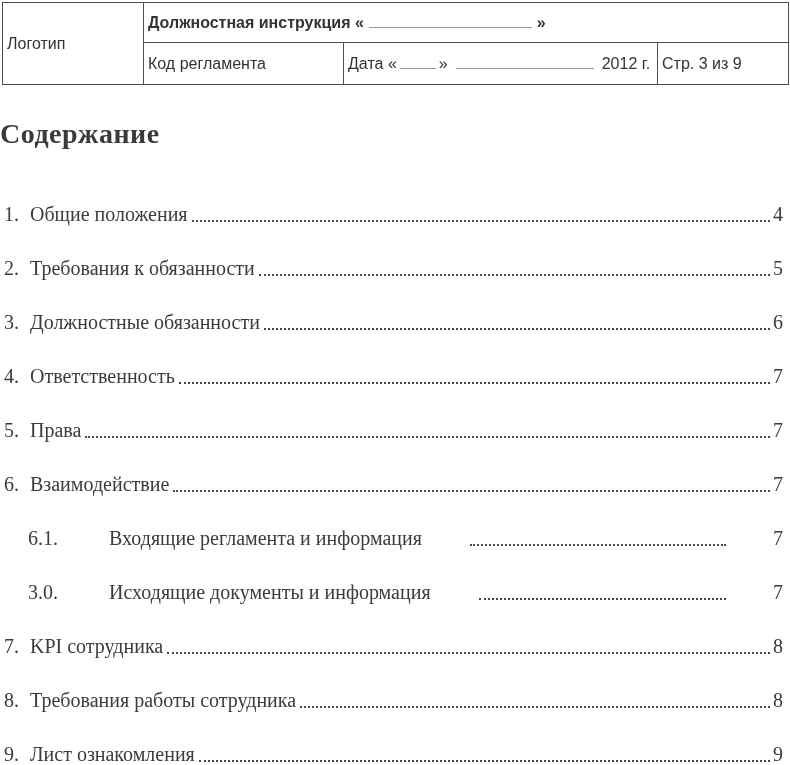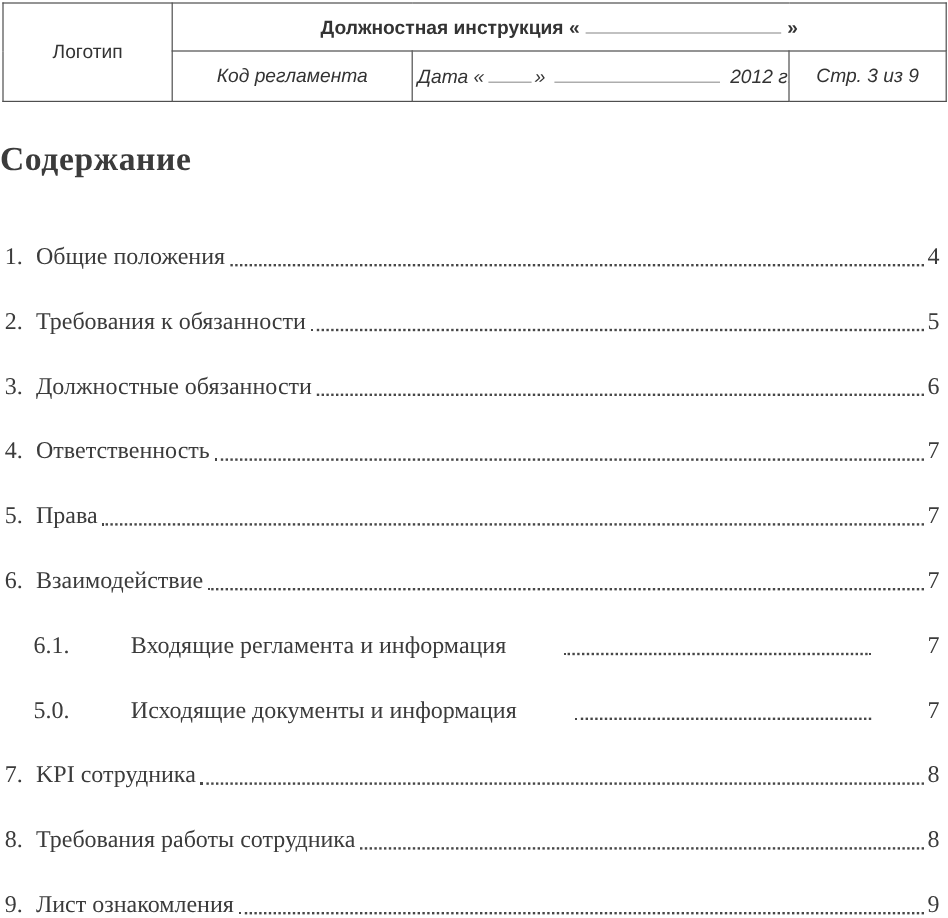--- a/index.html
+++ b/index.html
@@ -28,29 +28,29 @@
     top: 2px;
     left: 2px;
     border-collapse: collapse;
     table-layout: fixed;
     width: 786px;
     font-family: "Liberation Sans", sans-serif;
     color: #333333;
   }
   table.doc-header td {
     border: 1px solid var(--border-color);
-    text-align: center;
+    text-align: left;
     vertical-align: middle;
     padding: 0 4px;
     font-size: 16px;
     overflow: hidden;
     white-space: nowrap;
   }
   td.cell-title { height: 39px; font-weight: bold; font-size: 16px; }
-  td.cell-bottom { height: 41px; font-style: italic; }
+  td.cell-bottom { height: 41px; }
 
   .blank-line {
     display: inline-block;
     border-bottom: 1px solid var(--blank-color);
     height: 14px;
     vertical-align: baseline;
   }
   .blank-long  { width: 163px; margin: 0 5px; }
   .blank-short { width: 36px;  margin: 0 3px; }
   .blank-date  { width: 138px; margin: 0 8px 0 8px; }
@@ -174,21 +174,21 @@
     <span class="toc-leader"></span>
     <span class="toc-page">7</span>
   </div>
       <div class="toc-row sub">
     <span class="toc-num">6.1.</span>
     <span class="toc-label">Входящие регламента и информация</span>
     <span class="toc-leader"></span>
     <span class="toc-page">7</span>
   </div>
       <div class="toc-row sub">
-    <span class="toc-num">5.0.</span>
+    <span class="toc-num">3.0.</span>
     <span class="toc-label">Исходящие документы и информация</span>
     <span class="toc-leader"></span>
     <span class="toc-page">7</span>
   </div>
       <div class="toc-row">
     <span class="toc-num">7.</span>
     <span class="toc-label">KPI сотрудника</span>
     <span class="toc-leader"></span>
     <span class="toc-page">8</span>
   </div>

